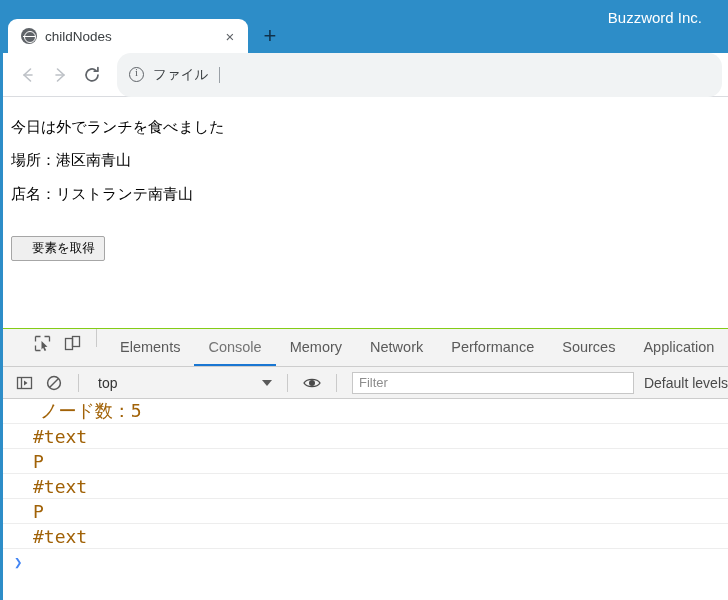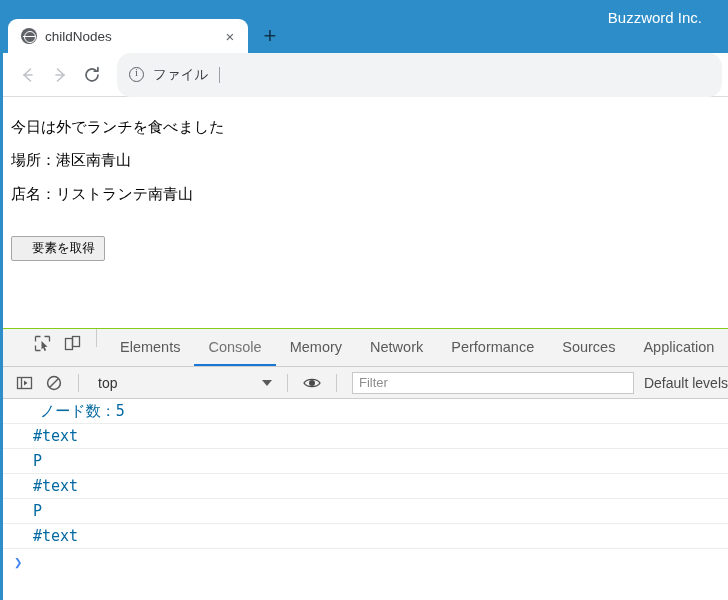--- a/index.html
+++ b/index.html
@@ -270,22 +270,22 @@
     background: #ffffff;
     overflow: hidden;
   }
   .log-row {
     height: 25px;
     display: flex;
     align-items: center;
     border-bottom: 1px solid #ededed;
     padding-left: 30px;
     font-family: "DejaVu Sans Mono", "Liberation Mono", monospace;
-    font-size: 15px;
-    color: #0369a1;
+    font-size: 18px;
+    color: #a16207;
   }
   .log-row.first { padding-left: 37px; }
   .prompt-row {
     height: 25px;
     display: flex;
     align-items: center;
     padding-left: 11px;
   }
   .prompt-caret {
     color: #4285f4;

